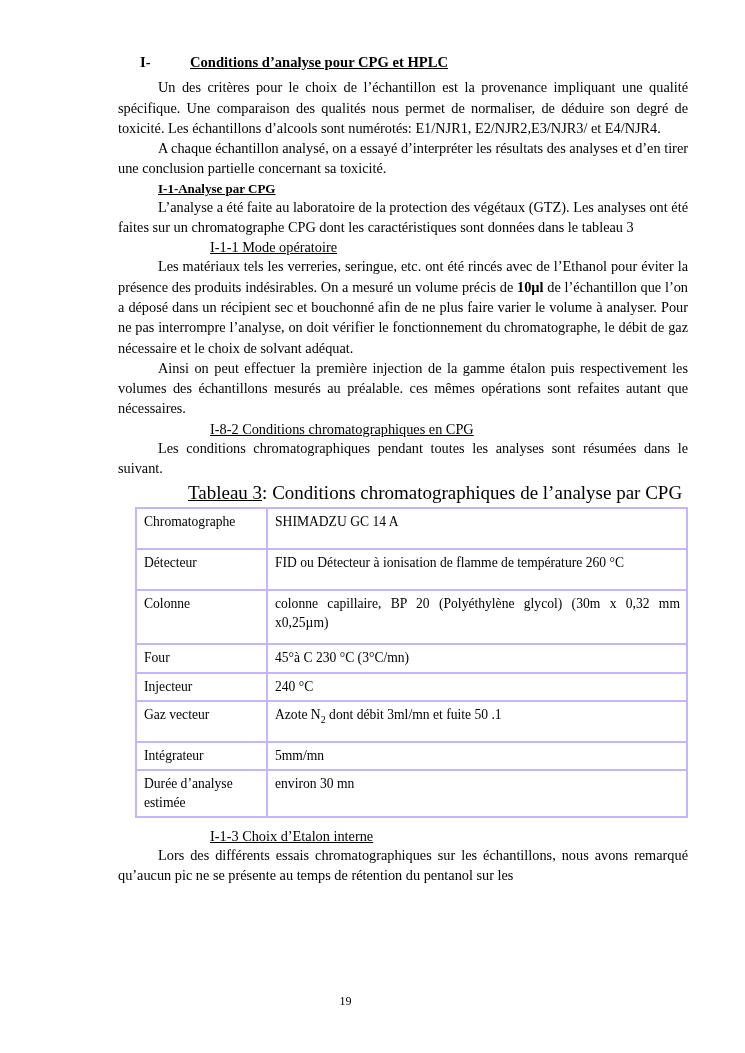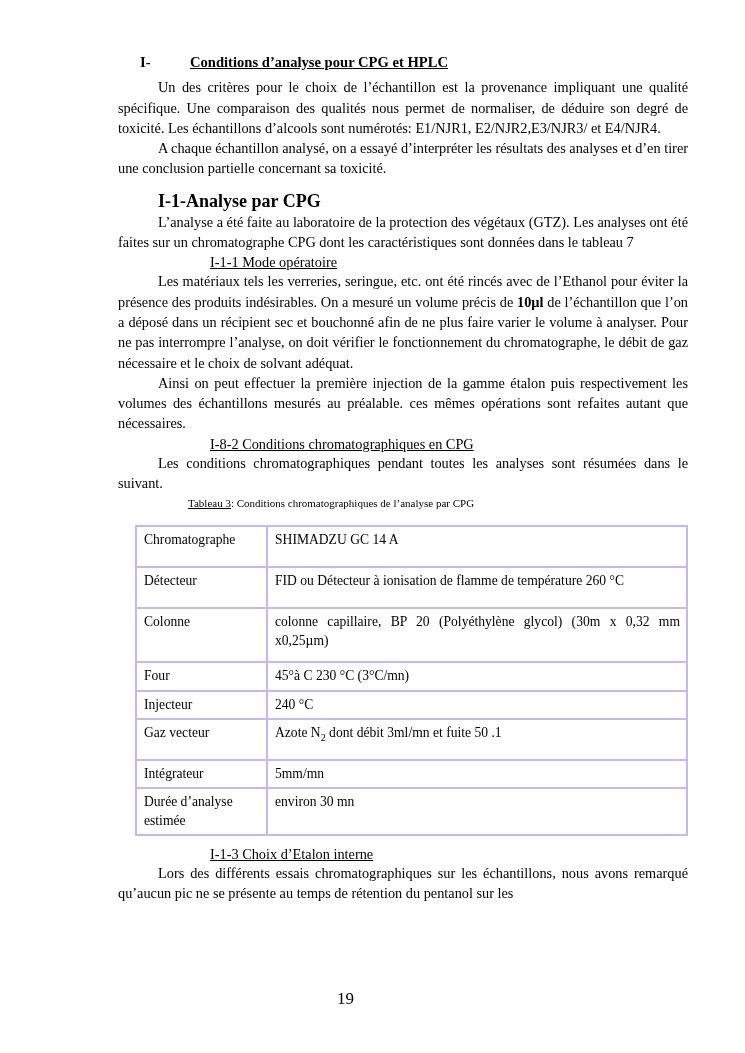--- a/index.html
+++ b/index.html
@@ -37,34 +37,35 @@
     text-decoration: underline;
   }
   p.para {
     font-size: 14.3px;
     line-height: 1.42;
     margin: 0 0 0 0;
     text-align: justify;
     text-indent: 40px;
   }
   .h2 {
-    font-size: 18px;
+    font-size: 13px;
     font-weight: bold;
-    margin: 12px 0 0 0;
+    text-decoration: underline;
+    margin: 2px 0 0 0;
     padding-left: 40px;
   }
   .h3 {
     font-size: 14.3px;
     margin: 2px 0 0 0;
     padding-left: 92px;
     text-decoration: underline;
   }
   .caption {
-    font-size: 11px;
-    margin: 4px 0 16px 0;
+    font-size: 19px;
+    margin: 4px 0 3px 0;
     padding-left: 70px;
   }
   .caption .u {
     text-decoration: underline;
   }
   b.inline {
     font-weight: bold;
   }
   table.specs {
     border-collapse: collapse;
@@ -89,40 +90,40 @@
   .r-tall td { height: 31px; }
   .r-xtall td { height: 44px; }
   .r-short td { height: 17px; }
   sub { font-size: 10px; }
   .footer-num {
     position: absolute;
     bottom: 44px;
     left: 0;
     width: 691px;
     text-align: center;
-    font-size: 17px;
+    font-size: 12px;
   }
   .gap-m { height: 8px; }
 </style>
 </head>
 <body>
 
 <div class="page">
 
   <h1 class="doc-title">
     <span class="numeral">I-</span><span class="title-text">Conditions d’analyse  pour  CPG et HPLC</span>
   </h1>
 
   <p class="para">Un des critères pour le choix de l’échantillon est la provenance impliquant une qualité spécifique. Une comparaison des qualités nous permet de normaliser, de déduire son degré de toxicité. Les échantillons d’alcools sont numérotés: E1/NJR1, E2/NJR2,E3/NJR3/ et E4/NJR4.</p>
 
   <p class="para">A chaque échantillon analysé, on a essayé d’interpréter les résultats des analyses et d’en tirer une conclusion partielle concernant sa toxicité.</p>
 
   <div class="h2">I-1-Analyse par  CPG</div>
 
-  <p class="para">L’analyse a été faite au laboratoire de la protection des végétaux (GTZ). Les analyses ont été faites sur un chromatographe CPG dont les caractéristiques sont données dans le tableau 7</p>
+  <p class="para">L’analyse a été faite au laboratoire de la protection des végétaux (GTZ). Les analyses ont été faites sur un chromatographe CPG dont les caractéristiques sont données dans le tableau 3</p>
 
   <div class="h3">I-1-1  Mode  opératoire</div>
 
   <p class="para"><span>Les matériaux tels les verreries, seringue, etc. ont été rincés avec de l’Ethanol pour éviter la présence des produits indésirables. On a mesuré un volume précis de </span><b class="inline">10µl</b><span> de l’échantillon que l’on a déposé dans un récipient sec et bouchonné afin de ne plus faire varier le volume à analyser. Pour ne pas interrompre l’analyse, on doit vérifier le fonctionnement du chromatographe, le débit de gaz nécessaire et le choix de solvant adéquat.</span></p>
 
   <p class="para">Ainsi on peut effectuer la première injection de la gamme étalon puis respectivement   les volumes des échantillons mesurés au préalable. ces mêmes opérations sont refaites autant que nécessaires.</p>
 
   <div class="h3">I-8-2 Conditions chromatographiques en CPG</div>
 
   <p class="para">Les conditions chromatographiques pendant toutes les analyses sont résumées dans le suivant.</p>

